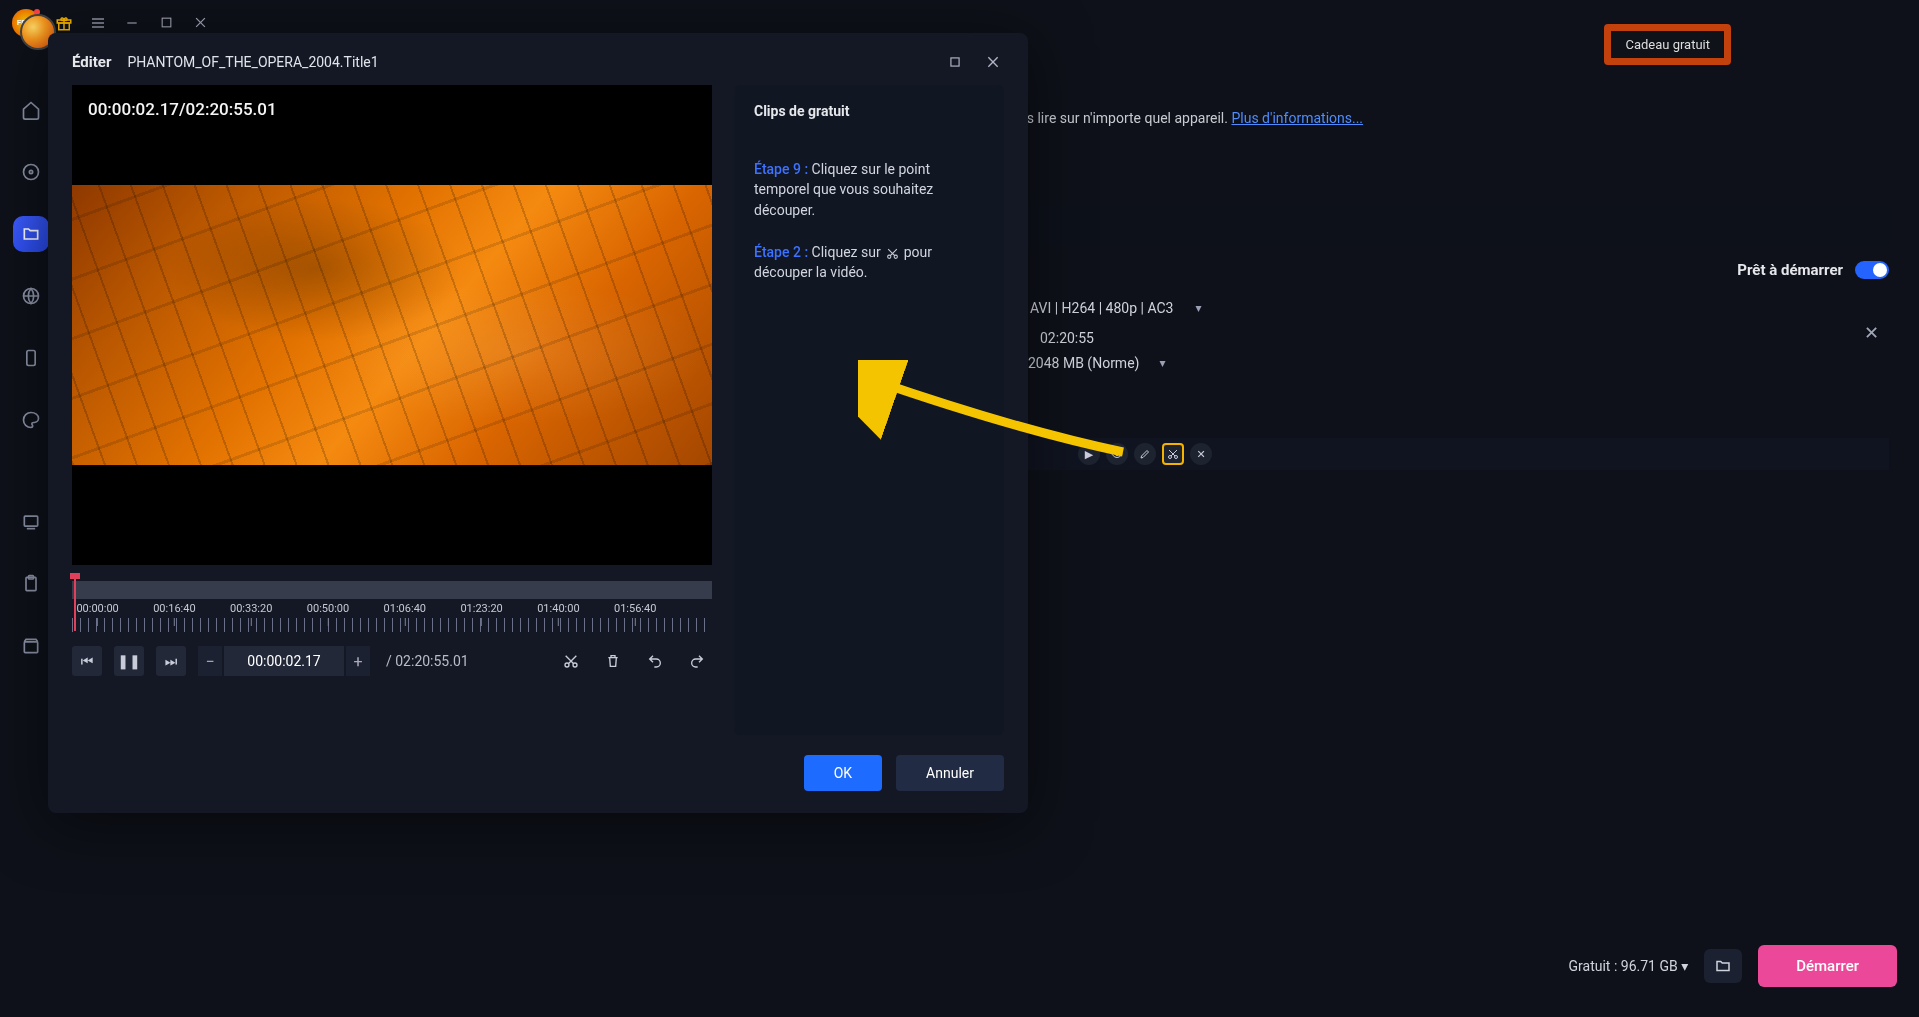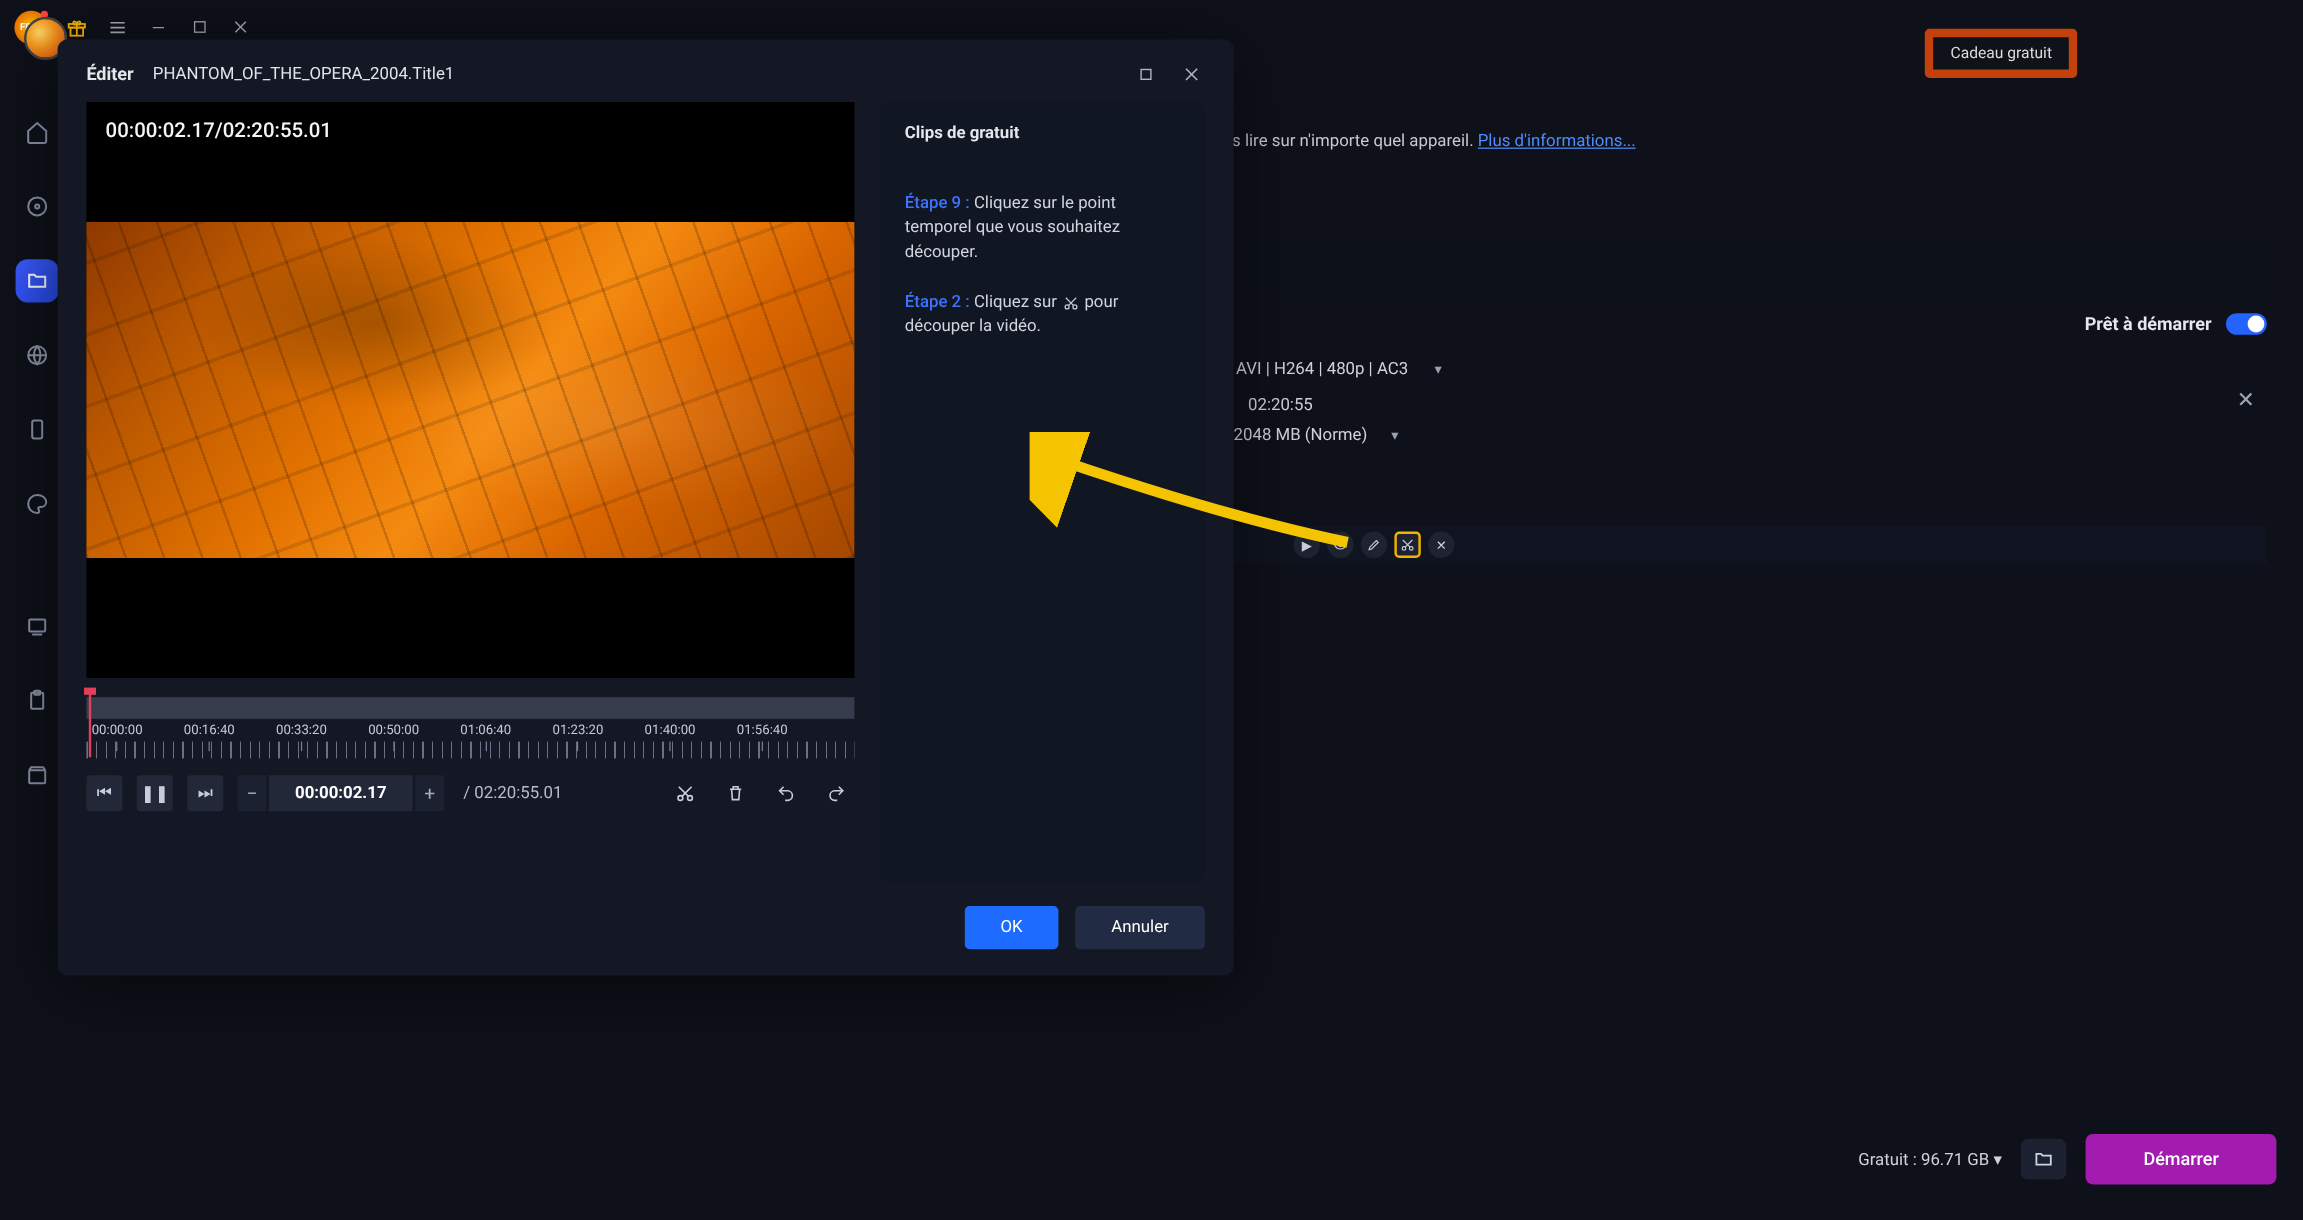--- a/index.html
+++ b/index.html
@@ -39,21 +39,21 @@
 .mini-btn.highlight { border:2px solid #f5b301; border-radius:4px; background:#1e2330; }
 .bg-strip .chev-down { margin-right:20px; color:#b8bcc9; }
 
 
 .arrow-svg { position:absolute; top:360px; left:858px; width:270px; height:100px; pointer-events:none; z-index:50; }
 
 
 .footer-right { position:absolute; bottom:30px; right:22px; display:flex; align-items:center; gap:16px; }
 .footer-text { color:#d0d3dc; font-size:14px; }
 .folder-btn { width:38px; height:34px; background:#1b2130; border-radius:6px; display:flex; align-items:center; justify-content:center; color:#cfd3dd; }
-.start-btn { background:#a21caf; color:#fff; font-weight:500; font-size:15px; padding:12px 48px; border-radius:6px; cursor:pointer; }
+.start-btn { background:#ec4899; color:#fff; font-weight:500; font-size:15px; padding:12px 38px; border-radius:6px; cursor:pointer; }
 
 
 .modal { position:absolute; top:33px; left:48px; width:980px; height:780px; background:#141824; border-radius:8px; box-shadow:0 10px 60px rgba(0,0,0,.5); z-index:40; display:flex; flex-direction:column; padding:18px 24px 22px; }
 .modal-head { display:flex; align-items:center; gap:16px; margin-bottom:12px; }
 .modal-head .mh-label { font-weight:bold; font-size:15px; }
 .modal-head .mh-file { font-size:14px; color:#e0e3ea; }
 .modal-head .mh-spacer { flex:1; }
 .modal-head .mh-ic { width:22px; height:22px; color:#b0b5c7; cursor:pointer; display:flex; align-items:center; justify-content:center; }
 
 .modal-body { display:flex; gap:22px; flex:1; min-height:0; }
@@ -74,21 +74,21 @@
 .tl-ph::before { content:""; position:absolute; top:-4px; left:-4px; width:10px; height:6px; background:#e0405a; }
 .tl-ruler { height:34px; position:relative; margin-top:3px; font-size:11px; color:#c5c9d6;text-align:center; }
 .tl-tick { position:absolute; top:0; transform:translateX(-50%); }
 .tl-tick::after { content:""; display:block; width:1px; height:8px; background:#7c8196; margin:3px auto 0; }
 .tl-mini { position:absolute; top:16px; left:0; right:0; height:14px; background-image:repeating-linear-gradient(90deg,#6a7088 0 1px, transparent 1px 8px); }
 
 .player-controls { display:flex; align-items:center; gap:12px; margin-top:10px; }
 .pc-btn { width:30px; height:30px; background:#222838; border-radius:3px; display:flex; align-items:center; justify-content:center; color:#c9cdda; cursor:pointer; font-size:14px; }
 .pc-btn.transparent { background:transparent; }
 .time-box { display:flex; align-items:center; gap:2px; }
-.time-input { width:120px; height:30px; background:#222838; border:none; text-align:center; color:#fff; font-size:14px;font-weight:bold; }
+.time-input { width:120px; height:30px; background:#222838; border:none; text-align:center; color:#fff; font-size:14px; }
 .step-btn { width:24px; height:30px; background:#1b2130; color:#aab; display:flex; align-items:center; justify-content:center; cursor:pointer; }
 .dur { color:#b8bcc9; font-size:14px; margin-left:4px;}
 .pc-spacer { flex:1; }
 
 
 .side-panel { flex:1; background:#111623; border-radius:6px; padding:18px 20px; }
 .sp-title { font-weight:bold; font-size:14px; margin-bottom:40px; }
 .step-block { font-size:14px; line-height:1.45; margin-bottom:22px; color:#d1d5df; }
 .step-label { color:#3d72ff; font-weight:500; }
 .inline-scissor { display:inline-flex; width:16px; height:16px; align-items:center; justify-content:center; color:#c6cad6; vertical-align:middle; }

